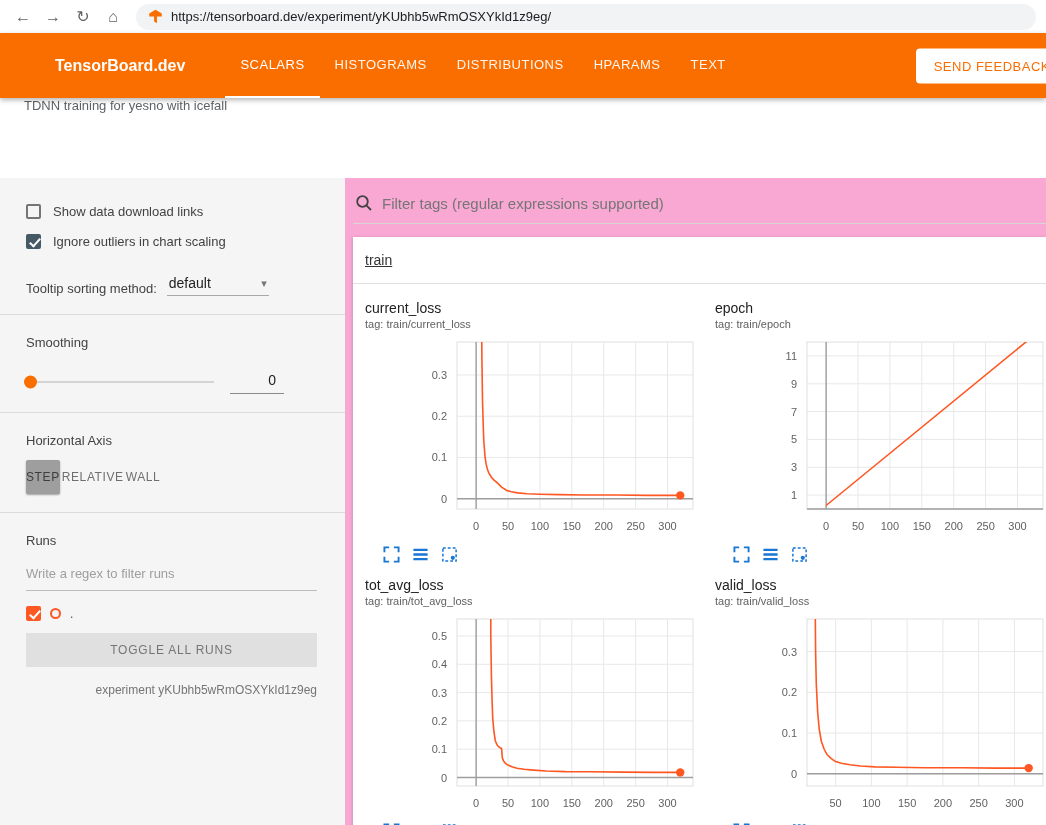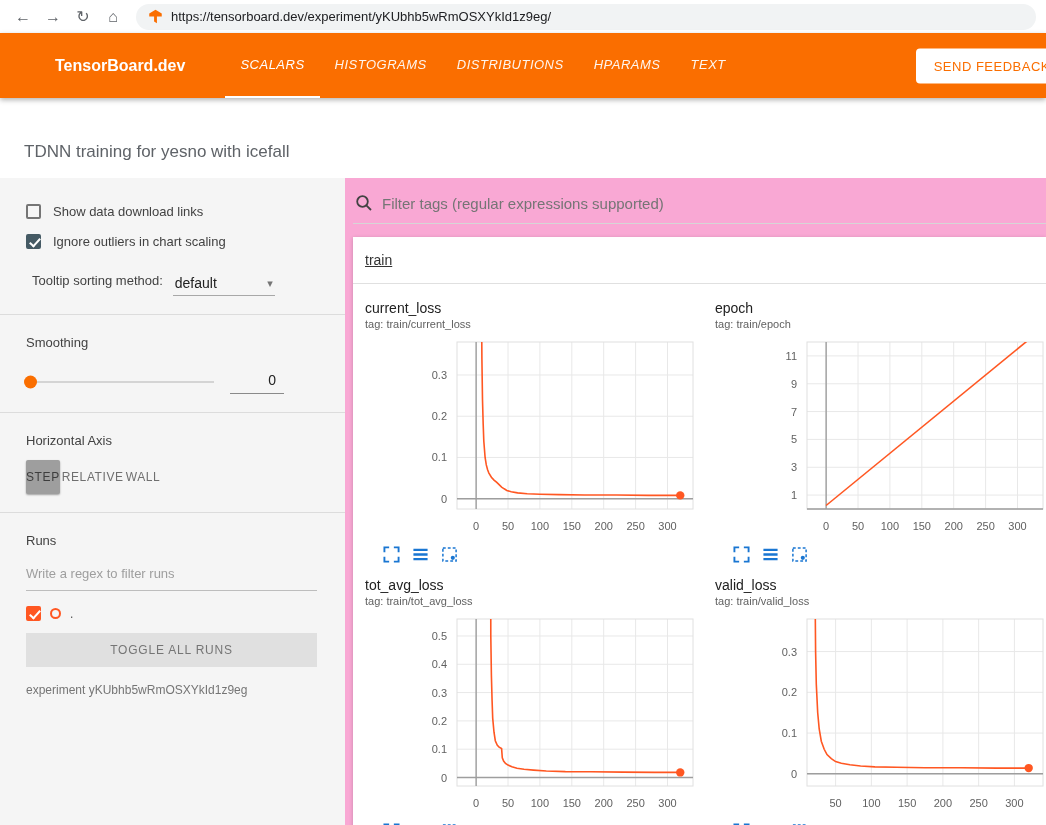--- a/index.html
+++ b/index.html
@@ -12,44 +12,44 @@
   .addr { flex:1; height:26px; background:#f1f3f4; border-radius:14px; display:flex; align-items:center;
           padding:0 12px; gap:8px; margin-left:6px; }
   .addr-url { font-size:13px; color:#202124; white-space:nowrap; }
 
   
   .header { height:65px; background:#fa6e00; display:flex; align-items:stretch; padding:0 0 0 24px;
             position:relative; z-index:6; box-shadow:0 2px 5px rgba(0,0,0,.3); }
   .logo { color:#fff; font-size:16px; font-weight:bold; margin-right:40px; align-self:center;margin-left:31px; }
   .tabs { display:flex; }
   .tab { display:flex; align-items:center; padding:0 15px; color:rgba(255,255,255,.93); font-size:13px;
-         font-weight:500; letter-spacing:.5px; border-bottom:2px solid transparent; cursor:pointer;font-style:italic; }
+         font-weight:500; letter-spacing:.5px; border-bottom:2px solid transparent; cursor:pointer; }
   .tab.active { color:#fff; border-bottom-color:#fff; }
   .feedback { position:absolute; right:-22px; top:50%; transform:translateY(-50%); background:#fff;
               color:#fa6e00; font-size:13px; font-weight:500; letter-spacing:.5px; padding:10px 18px;
               border-radius:4px; border:none; white-space:nowrap; cursor:pointer; }
 
   
-  .title-strip { height:80px; background:#fff; display:flex; align-items:flex-end;
-                 padding:0 0 16px 24px; font-size:17px; color:#5f6368; }
+  .title-strip { height:80px; background:#fff; display:flex; 
+                 padding:0 0 16px 24px; font-size:13px; color:#5f6368; }
 
   
   .content { display:flex; height:647px; }
   aside { width:345px; flex-shrink:0; background:#f5f5f5; padding-top:26px; font-size:13px; color:#424242; }
   .group { padding:0 28px 0 26px; }
   .divider { height:1px; background:#dcdcdc; margin:18px 0 20px; }
 
   .cb-row { display:flex; align-items:center; gap:12px; margin-bottom:15px; cursor:pointer; }
   .cb { width:15px; height:15px; border:2px solid #757575; border-radius:2px; flex-shrink:0; position:relative; background:#f5f5f5; }
   .cb.checked { background:#455a64; border-color:#455a64; }
   .cb.checked::after { content:""; position:absolute; left:4px; top:0px; width:4px; height:9px;
       border-right:2px solid #fff; border-bottom:2px solid #fff; transform:rotate(42deg); }
   .cb.run-cb.checked { background:#ff5722; border-color:#ff5722; }
 
-  .select-row { display:flex; align-items:flex-start; gap:10px; margin-top:24px;margin-left:6px; }
+  .select-row { display:flex; align-items:flex-end; gap:10px; margin-top:24px; }
   .select { border-bottom:1px solid #a8a8a8; padding:2px 2px 4px; width:102px; display:flex;
             justify-content:space-between; align-items:center; font-size:14px; color:#212121; cursor:pointer; }
   .caret { font-size:11px; color:#757575; }
 
   .section-label { font-size:13px; color:#424242; }
   .smoothing-row { display:flex; align-items:center; gap:16px; margin-top:20px; }
   .slider { position:relative; width:188px; height:2px; background:#d4d4d4; cursor:pointer; }
   .thumb { position:absolute; left:0; top:50%; transform:translate(-2px,-50%); width:13px; height:13px;
            border-radius:50%; background:#fa6e00; }
   .smooth-val { width:54px; text-align:right; border-bottom:1px solid #8a8a8a; padding:2px 8px 5px;
@@ -61,21 +61,21 @@
   .axis-btn.selected { background:#9e9e9e; color:#3d3d3d; border-radius:2px; box-shadow:0 1px 2px rgba(0,0,0,.35); }
 
   .runs-filter { border:none; outline:none; background:transparent; border-bottom:1px solid #bdbdbd;
                  width:100%; padding:8px 0 9px; font-size:13px; color:#333; margin-top:10px; font-family:inherit; }
   .runs-filter::placeholder { color:#9e9e9e; }
   .run-row { display:flex; align-items:center; gap:9px; margin:15px 0 12px; }
   .circle { width:11px; height:11px; border:2px solid #ff5722; border-radius:50%; }
   .run-name { font-size:12px; color:#555; }
   .toggle-btn { width:100%; background:#e0e0e0; border:none; color:#757575; font-size:12px; letter-spacing:.8px;
                 padding:10px 0; font-weight:500; cursor:pointer; font-family:inherit; }
-  .exp-note { margin-top:16px; font-size:12px; color:#757575; }
+  .exp-note { margin-top:16px; font-size:12px; color:#757575;text-align:right; }
 
   
   main { flex:1; padding:8px 0 0 8px; overflow:hidden; background:#f9a8d4; }
   .filter-row { display:flex; align-items:center; gap:9px; border-bottom:1px solid #d6d6d6; padding:8px 4px 11px 2px; }
   .filter-input { border:none; outline:none; flex:1; font-size:15px; color:#333; background:transparent; font-family:inherit; }
   .filter-input::placeholder { color:#757575; }
 
   .section-card { margin-top:13px; background:#fff; box-shadow:0 1px 4px rgba(0,0,0,.2); }
   .section-header { padding:15px 12px; font-size:14px; color:#333; border-bottom:1px solid #e0e0e0; cursor:pointer;text-decoration:underline; }
   .charts-grid { display:grid; grid-template-columns:342px 342px; gap:14px 8px; padding:16px 0 0 12px; }

